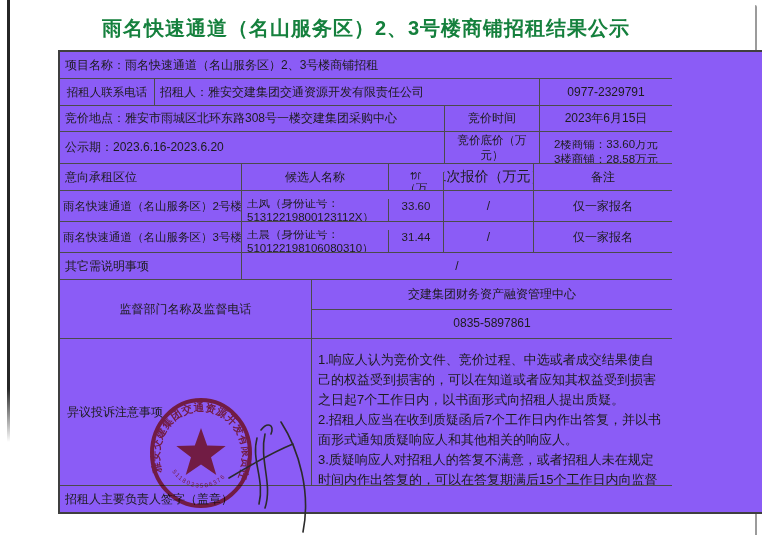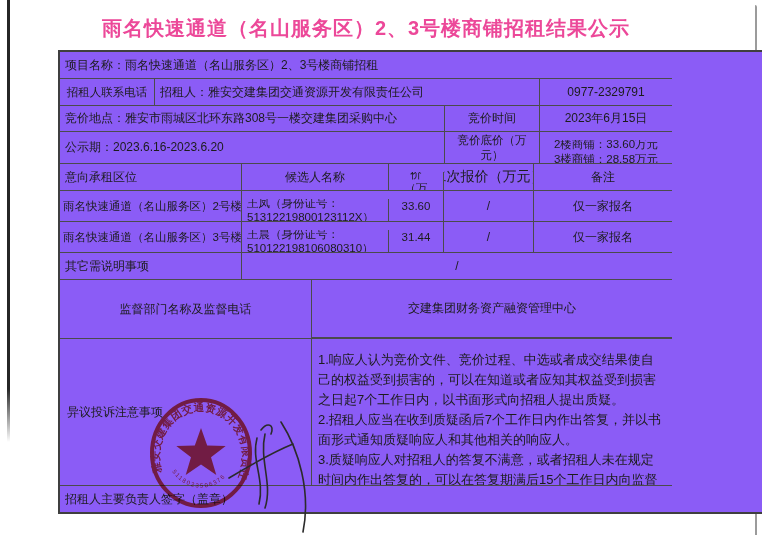--- a/index.html
+++ b/index.html
@@ -3,21 +3,21 @@
 <meta charset="utf-8">
 <style>
   html,body{margin:0;padding:0;background:#ffffff;}
   body{width:762px;height:535px;position:relative;overflow:hidden;
        font-family:"Liberation Sans","DejaVu Sans",sans-serif;color:#1c1c1c;}
   .scan-edge-left{position:absolute;left:7px;top:0;width:3px;height:442px;
        background:linear-gradient(#262626 88%,rgba(38,38,38,0));}
   .scan-edge-right{position:absolute;left:755px;top:5px;width:2px;height:530px;
        background:#9b9b9b;border-top-right-radius:6px;}
   .doc-title{position:absolute;left:58px;top:15px;width:616px;text-align:center;
-       font-size:20px;font-weight:700;letter-spacing:1px;color:#ec4899;}
+       font-size:20px;font-weight:700;letter-spacing:1px;color:#15803d;}
   .sheet{position:absolute;left:58px;top:50px;width:716px;border:2px solid #3f3f3f;
        box-sizing:border-box;background:#8b5cf6;font-size:12px;}
   .t-row{display:flex;box-sizing:border-box;}
   .cell{box-sizing:border-box;border-right:1px solid #4b4b4b;border-bottom:1px solid #4b4b4b;
        display:flex;align-items:center;padding:1px 5px;overflow:hidden;line-height:1.25;}
   .cell.last{border-right:none;}
   .t-row.bottom .cell{border-bottom:none;}
   .center{justify-content:center;text-align:center;}
   .pre{white-space:pre-line;margin-top:8px;}
   .nowrap{white-space:nowrap;}
@@ -92,20 +92,21 @@
 
   <div class="t-row" style="height:27px">
     <div class="cell nowrap" style="width:182px">其它需说明事项</div>
     <div class="cell center last" style="width:430px">/</div>
   </div>
 
   <div class="t-row" style="height:59px">
     <div class="cell center" style="width:252px">监督部门名称及监督电话</div>
     <div class="cell last col-split" style="width:360px">
       <div class="sub-cell divided">交建集团财务资产融资管理中心</div>
+      <div class="sub-cell">0835-5897861</div>
     </div>
   </div>
 
   <div class="t-row" style="height:147px">
     <div class="cell" style="width:252px;padding-left:7px">异议投诉注意事项</div>
     <div class="cell last pre objection-text" style="width:360px">1.响应人认为竞价文件、竞价过程、中选或者成交结果使自己的权益受到损害的，可以在知道或者应知其权益受到损害之日起7个工作日内，以书面形式向招租人提出质疑。
 2.招租人应当在收到质疑函后7个工作日内作出答复，并以书面形式通知质疑响应人和其他相关的响应人。
 3.质疑响应人对招租人的答复不满意，或者招租人未在规定时间内作出答复的，可以在答复期满后15个工作日内向监督部门提起投诉。
 4.监督部门应当自收到投诉之日起30个工作日内，对投诉事项作出处理决定。
 5.监督部门在处理投诉事项期间，可以视具体情况书面通知招租人暂停招租活动，暂停招租活动时间最长不得超过30日。</div>

